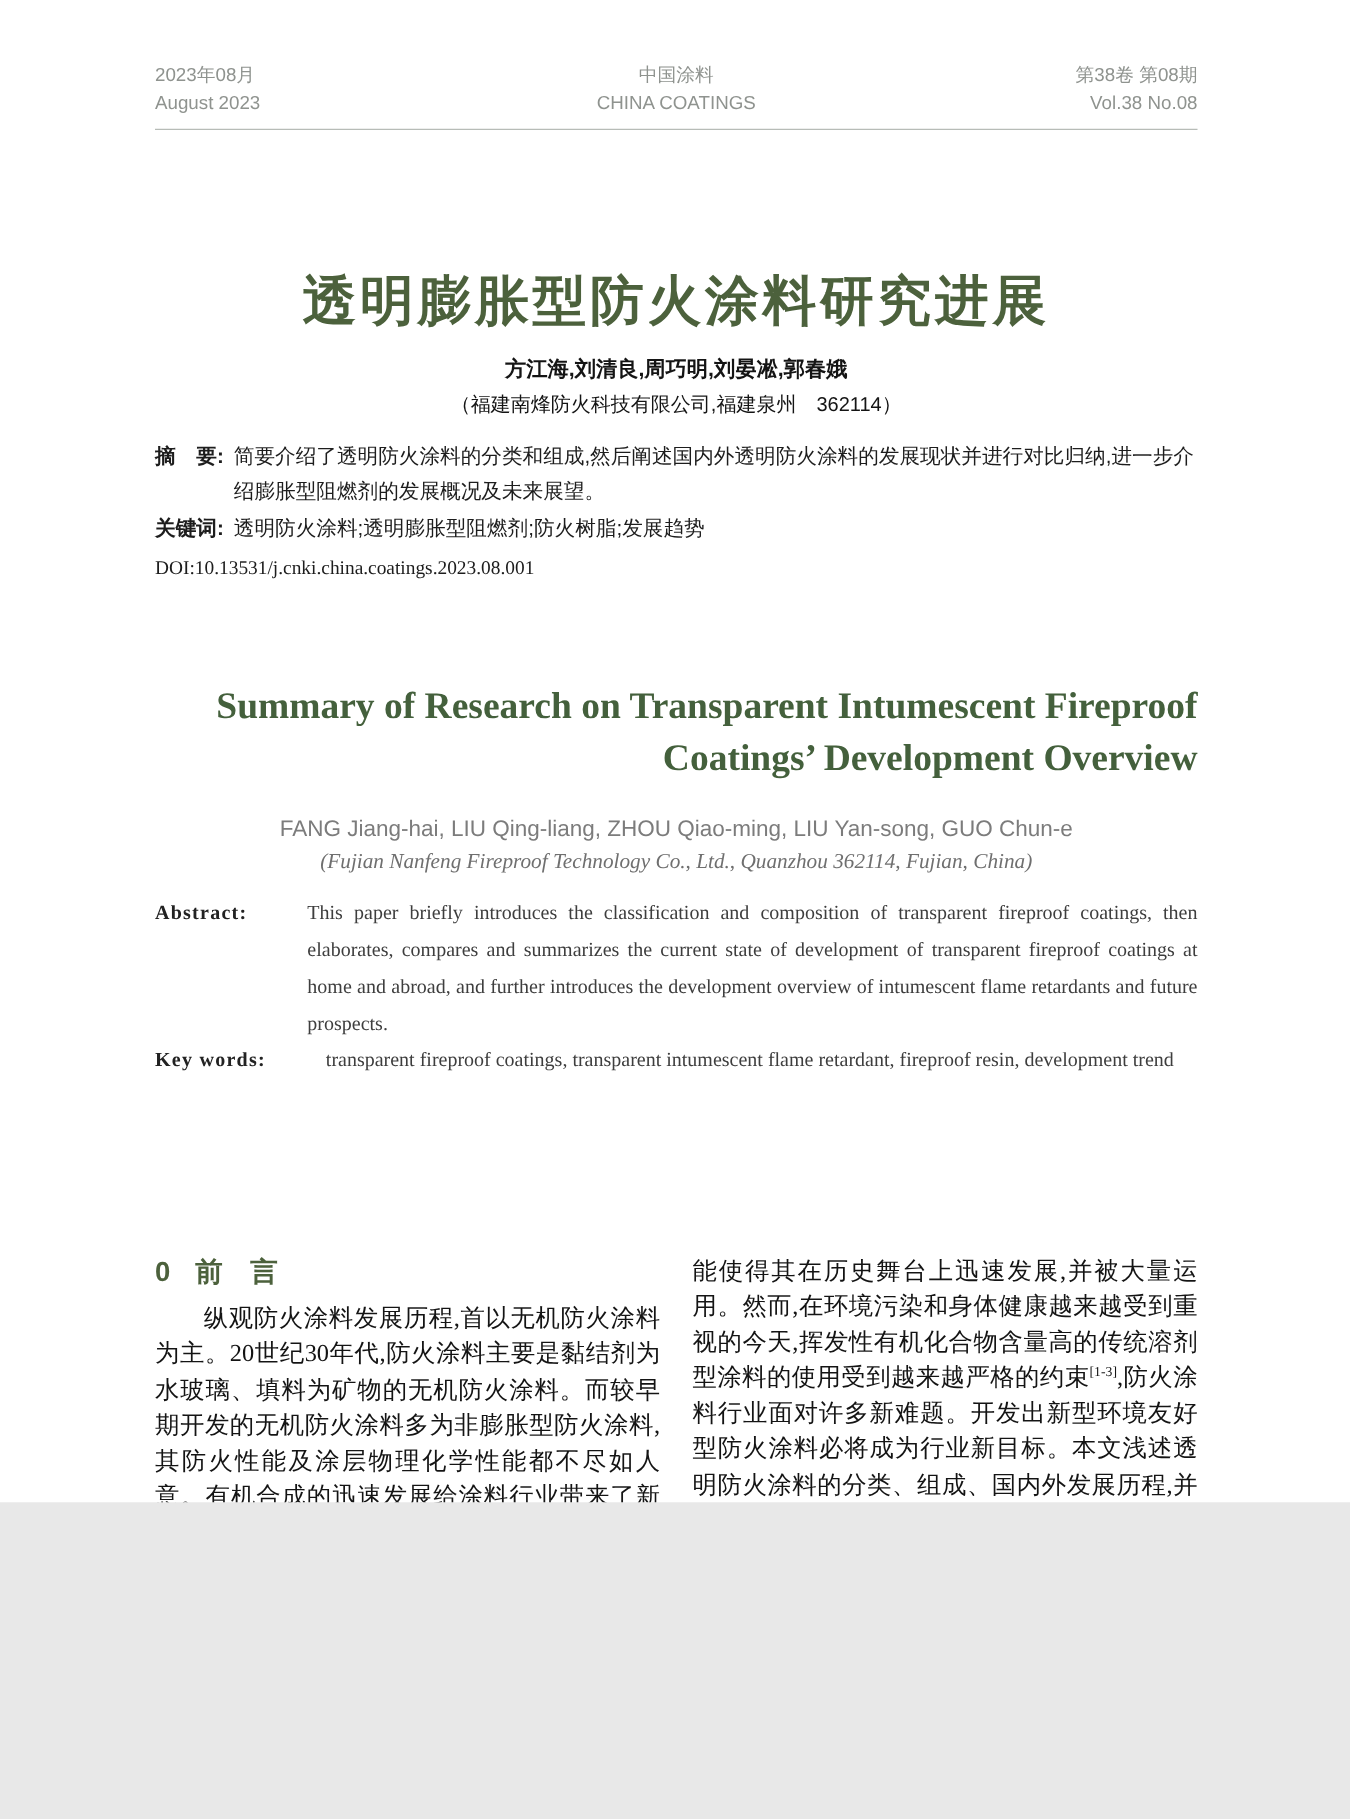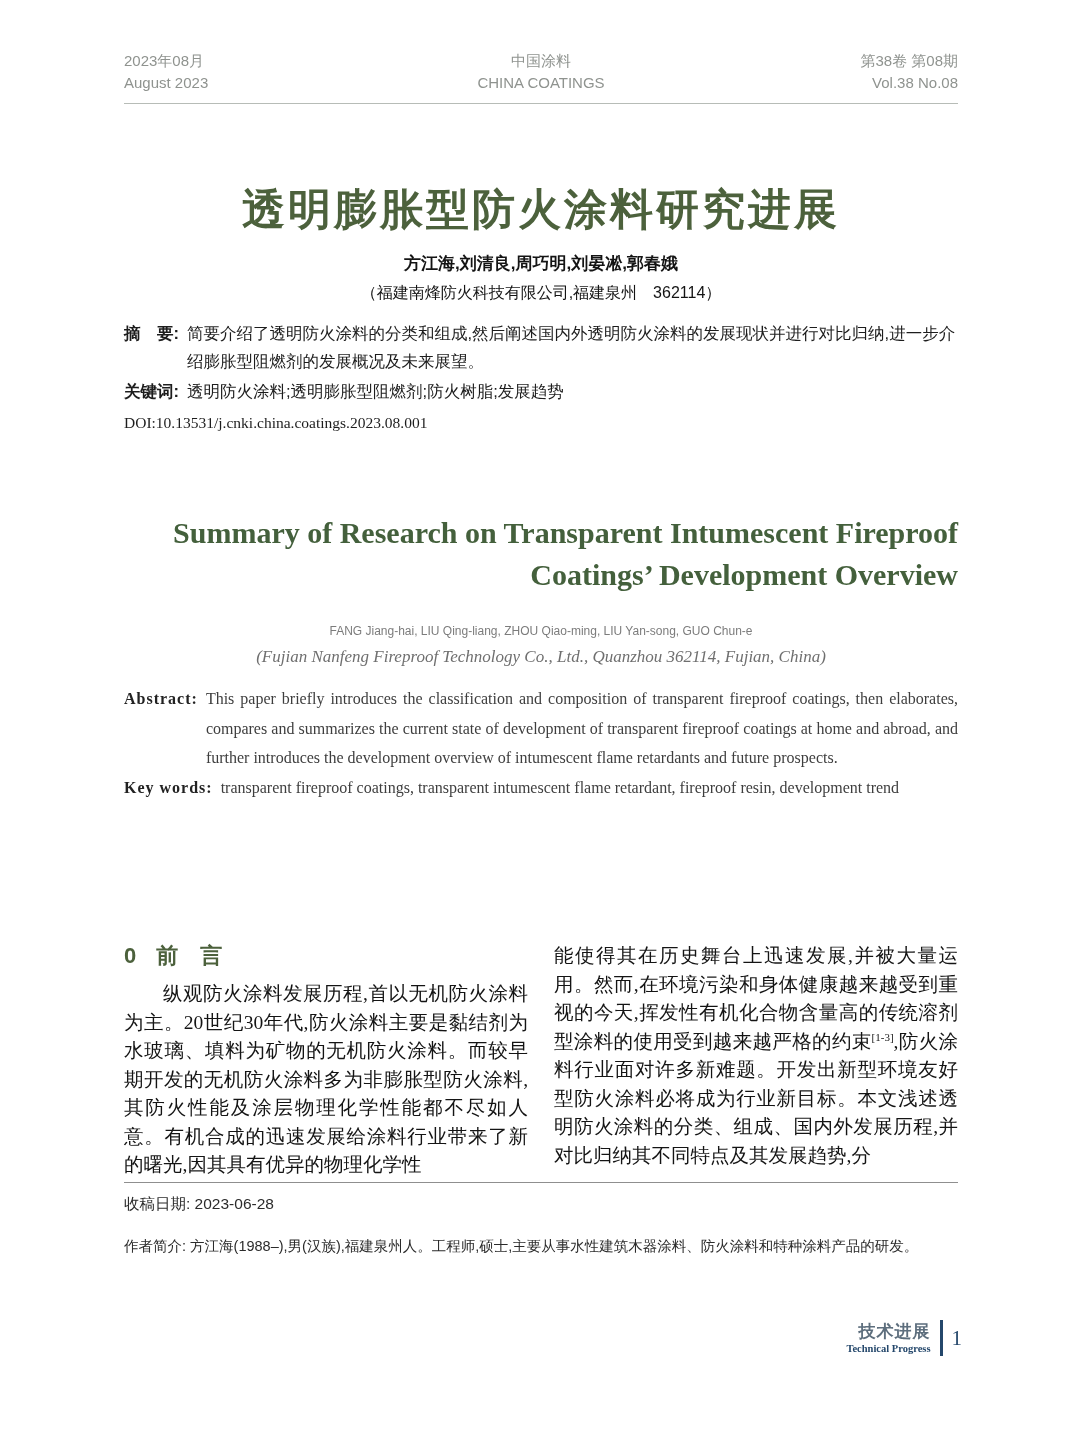--- a/index.html
+++ b/index.html
@@ -1,19 +1,19 @@
 <!DOCTYPE html>
 <html><head>
 <meta charset="utf-8">
 <style>
   * { margin:0; padding:0; box-sizing:border-box; }
   html,body { background:#e8e8e8; }
   .page {
     position:relative;
-    width:1080px; height:1455px;
+    width:1080px; height:1202px;
     margin:0 auto;
     background:#ffffff;
     font-family:"Liberation Sans", sans-serif;
     color:#1a1a1a;
     overflow:hidden;
   }
   .content { padding:50px 122px 0 124px; }
 
   
   .header {
@@ -21,21 +21,21 @@
     padding-bottom:9px;
     border-bottom:1px solid #b7bcb7;
     color:#8f938f;
     font-size:15px; line-height:22px;
   }
   .header .hc { text-align:center; }
   .header .hr { text-align:right; }
 
   
   .cn-title {
-    margin-top:80px;
+    margin-top:112px;
     text-align:center;
     font-size:43px; line-height:50px;
     font-weight:700;
     letter-spacing:3px;
     color:#4c613c;
   }
   .cn-authors {
     margin-top:18px; text-align:center;
     font-size:17px; line-height:24px; font-weight:600; color:#141414;
   }
@@ -63,33 +63,34 @@
 
   
   .en-title {
     margin-top:80px; text-align:right;
     font-family:"Liberation Serif", serif;
     font-size:30px; line-height:42px; font-weight:700;
     color:#44603c;
   }
   .en-authors {
     margin-top:24px; text-align:center;
-    font-size:12px; line-height:22px; color:#7c7c7c;
+    font-size:18px; line-height:22px; color:#7c7c7c;
   }
   .en-affil {
     margin-top:4px; text-align:center;
     font-family:"Liberation Serif", serif; font-style:italic;
     font-size:17px; line-height:22px; color:#6f6f6f;
   }
 
   
   .en-abstract, .en-keywords {
     font-family:"Liberation Serif", serif;
     font-size:16px; line-height:29.5px; color:#3e3e3e;
     text-align:justify;
+    gap:40px;
   }
   .en-abstract { margin-top:16px; }
   .en-abstract .lbl, .en-keywords .lbl {
     font-family:"Liberation Serif", serif;
     color:#222; letter-spacing:1px;
   }
 
   
   .body-cols { margin-top:140px; display:flex; gap:26px; }
   .col {

